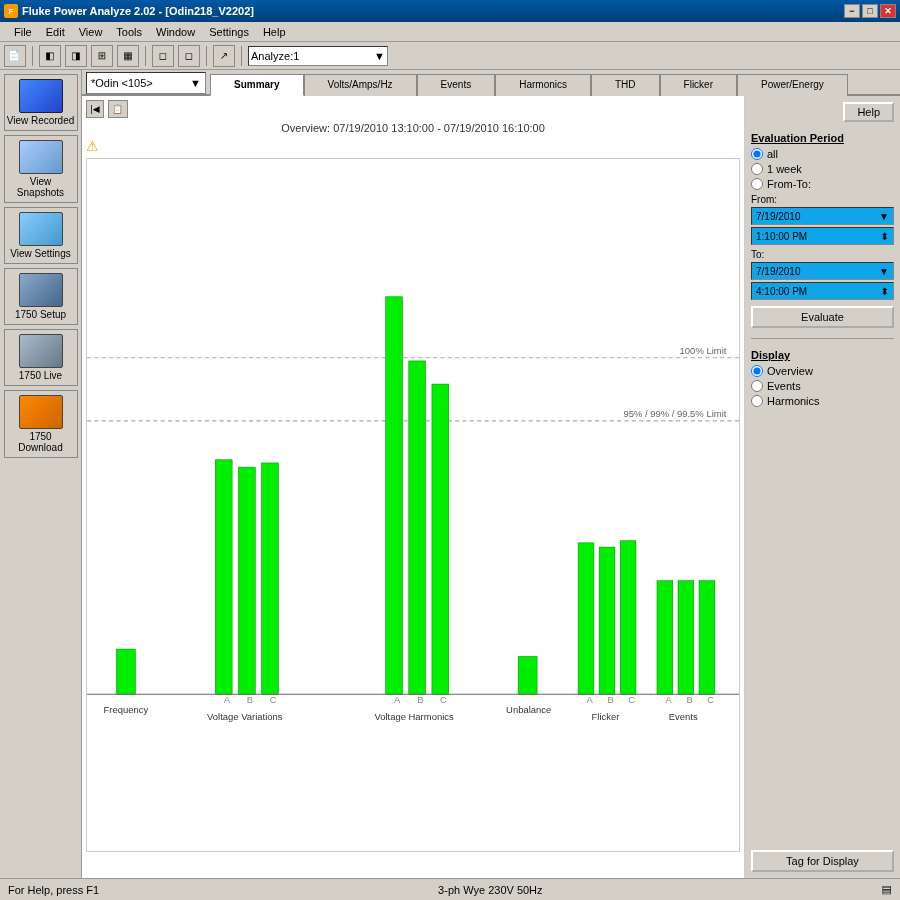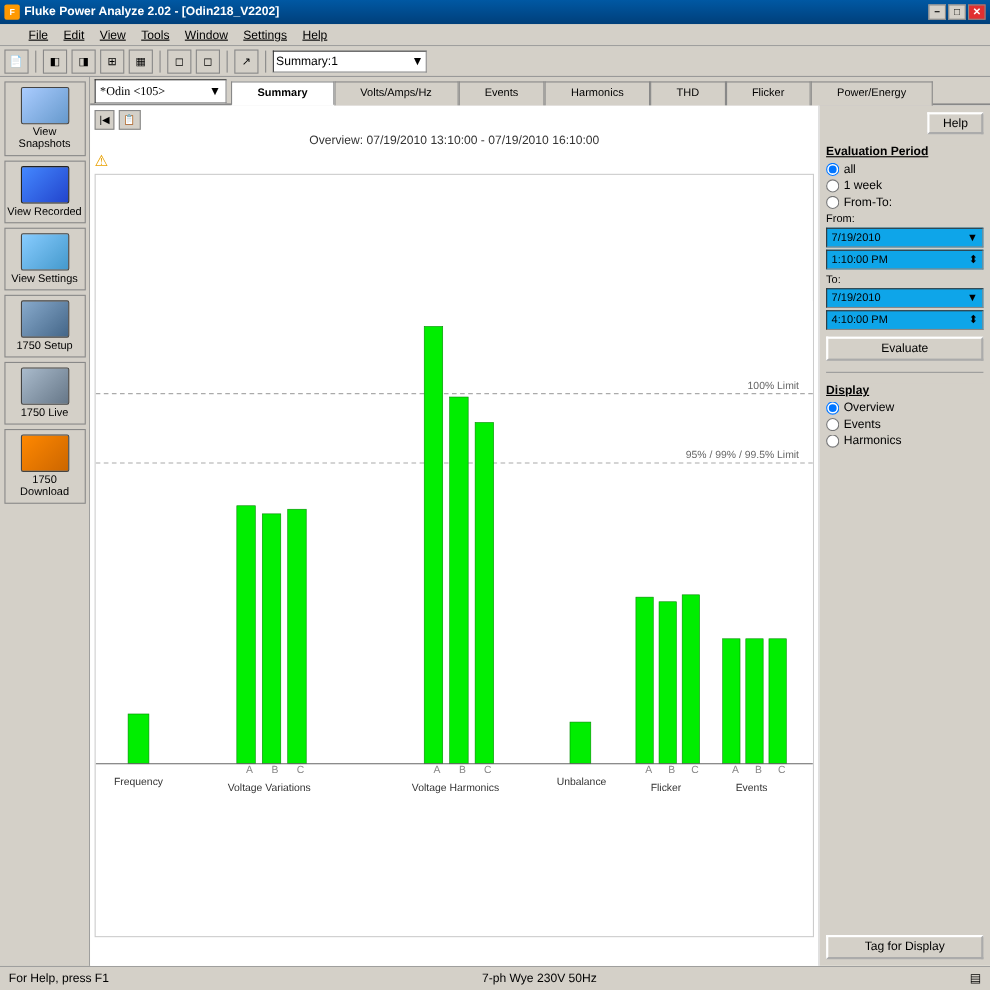--- a/index.html
+++ b/index.html
@@ -30,24 +30,23 @@
       font-weight: bold;
     }
     .title-icon { width: 14px; height: 14px; background: #f90; border-radius: 2px; display: flex; align-items: center; justify-content: center; font-size: 8px; color: white; font-weight: bold; }
 
     
     #menu-bar {
       background: #d4d0c8;
       height: 20px;
       display: flex;
       align-items: center;
-      padding: 0 20px;
+      padding: 0 8px;
       border-bottom: 1px solid #999;
       gap: 2px;
-      text-decoration: underline;
     }
     .menu-item { padding: 2px 6px; cursor: pointer; font-size: 11px; }
 
     
     #toolbar {
       background: #d4d0c8;
       height: 28px;
       display: flex;
       align-items: center;
       padding: 0 4px;
@@ -123,21 +122,20 @@
     #device-dropdown {
       background: white;
       border: 1px inset #888;
       height: 22px;
       width: 120px;
       margin: 2px 4px;
       font-size: 11px;
       display: flex; align-items: center; justify-content: space-between;
       padding: 0 4px;
       cursor: pointer;
-      font-family: Liberation Serif, serif;
     }
     .tab {
       padding: 4px 23px;
       border: 1px solid #888;
       border-bottom: none;
       background: #d4d0c8;
       cursor: pointer;
       font-size: 10px;
       margin-top: 2px;
       position: relative;
@@ -318,35 +316,35 @@
   <div class="toolbar-btn">◨</div>
   <div class="toolbar-btn">⊞</div>
   <div class="toolbar-btn">▦</div>
   <div class="toolbar-separator"></div>
   <div class="toolbar-btn">◻</div>
   <div class="toolbar-btn">◻</div>
   <div class="toolbar-separator"></div>
   <div class="toolbar-btn">↗</div>
   <div class="toolbar-separator"></div>
   <div id="summary-dropdown">
-    <span>Summary:1</span>
+    <span>Analyze:1</span>
     <span>▼</span>
   </div>
 </div>
 
 <div id="main-content">
 
   <div id="sidebar">
     <div class="sidebar-btn">
+      <div class="sidebar-icon icon-recorded" style="width:44px;height:34px;border-radius:2px;"></div>
+      <span>View Recorded</span>
+    </div>
+    <div class="sidebar-btn">
       <div class="sidebar-icon icon-snapshots" style="width:44px;height:34px;border-radius:2px;"></div>
       <span>View Snapshots</span>
-    </div>
-    <div class="sidebar-btn">
-      <div class="sidebar-icon icon-recorded" style="width:44px;height:34px;border-radius:2px;"></div>
-      <span>View Recorded</span>
     </div>
     <div class="sidebar-btn">
       <div class="sidebar-icon icon-settings" style="width:44px;height:34px;border-radius:2px;"></div>
       <span>View Settings</span>
     </div>
     <div class="sidebar-btn">
       <div class="sidebar-icon icon-1750setup" style="width:44px;height:34px;border-radius:2px;"></div>
       <span>1750 Setup</span>
     </div>
     <div class="sidebar-btn">
@@ -517,15 +515,15 @@
 
         <button class="panel-btn">Tag for Display</button>
       </div>
 
     </div>
   </div>
 </div>
 
 <div id="status-bar">
   <span>For Help, press F1</span>
-  <span>7-ph Wye   230V   50Hz</span>
+  <span>3-ph Wye   230V   50Hz</span>
   <span>▤</span>
 </div>
 
 </body></html>

